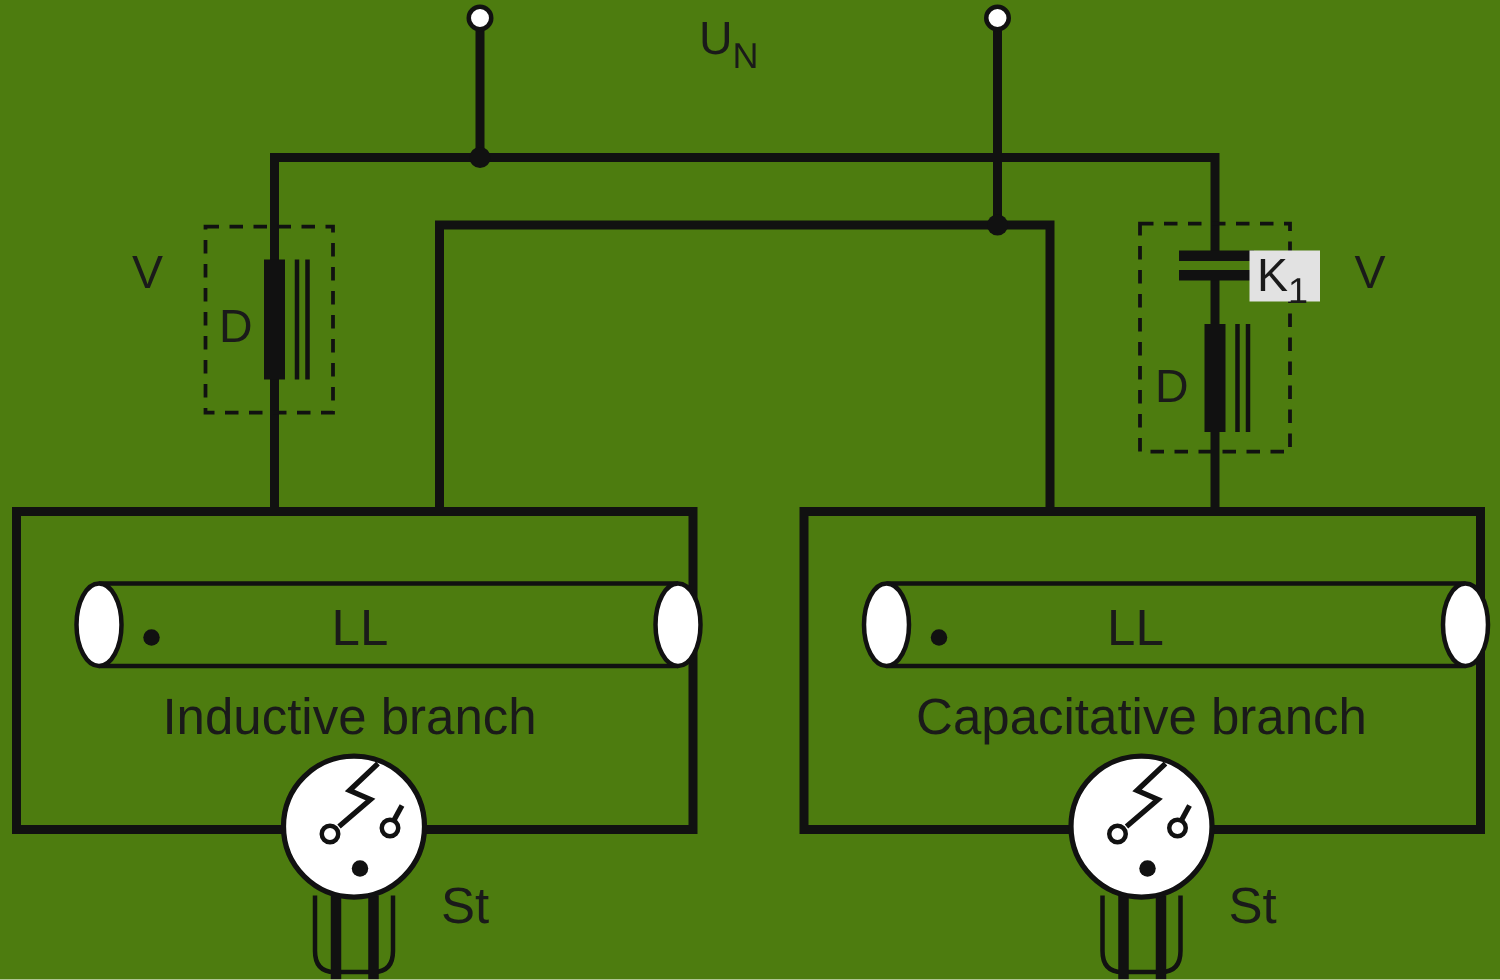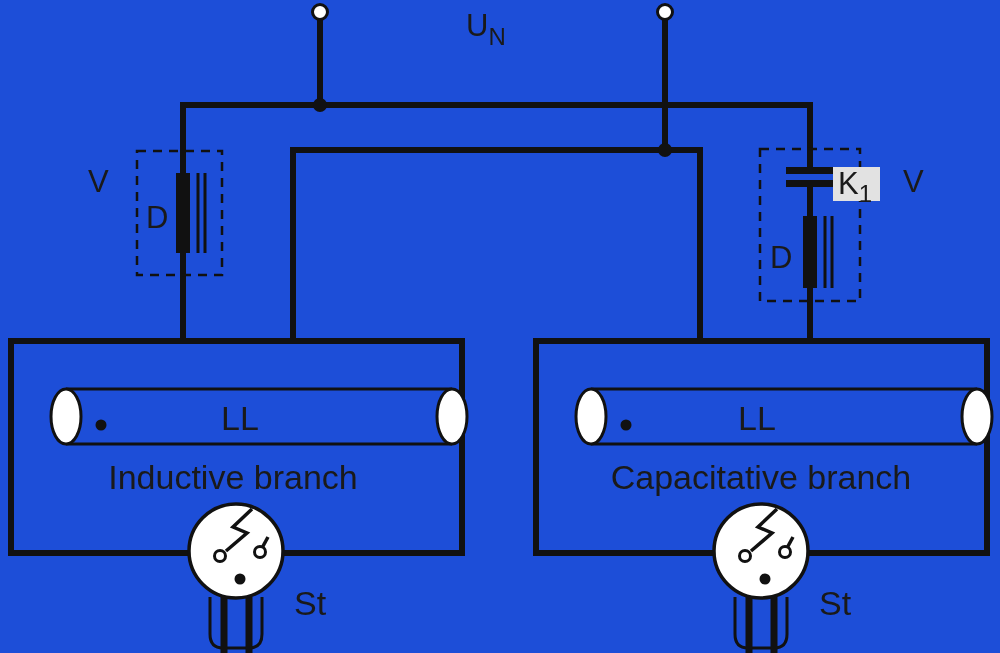--- a/index.html
+++ b/index.html
@@ -1,16 +1,16 @@
 <!DOCTYPE html>
 <html><head>
 <meta charset="utf-8">
 <style>
   html,body{margin:0;padding:0;background:#fff;}
-  .stage{position:relative;width:1000px;height:653px;background:#1d4ed8;overflow:hidden;}
+  .stage{position:relative;width:1000px;height:653px;background:#4d7c0f;overflow:hidden;}
   svg{display:block;}
   .wire{stroke:#111;stroke-width:6;fill:none;stroke-linejoin:miter;}
   .thin{stroke:#111;stroke-width:3;fill:none;}
   .thin35{stroke:#111;stroke-width:3.5;fill:none;}
   .core{stroke:#111;stroke-width:3;fill:none;}
   .dashed{stroke:#111;stroke-width:2.5;fill:none;stroke-dasharray:9 7;}
   .blk{fill:#111;}
   .whitefill{fill:#ffffff;}
   text{font-family:"Liberation Sans","DejaVu Sans",sans-serif;fill:#1a1a1a;}
   .t31{font-size:31px;}

